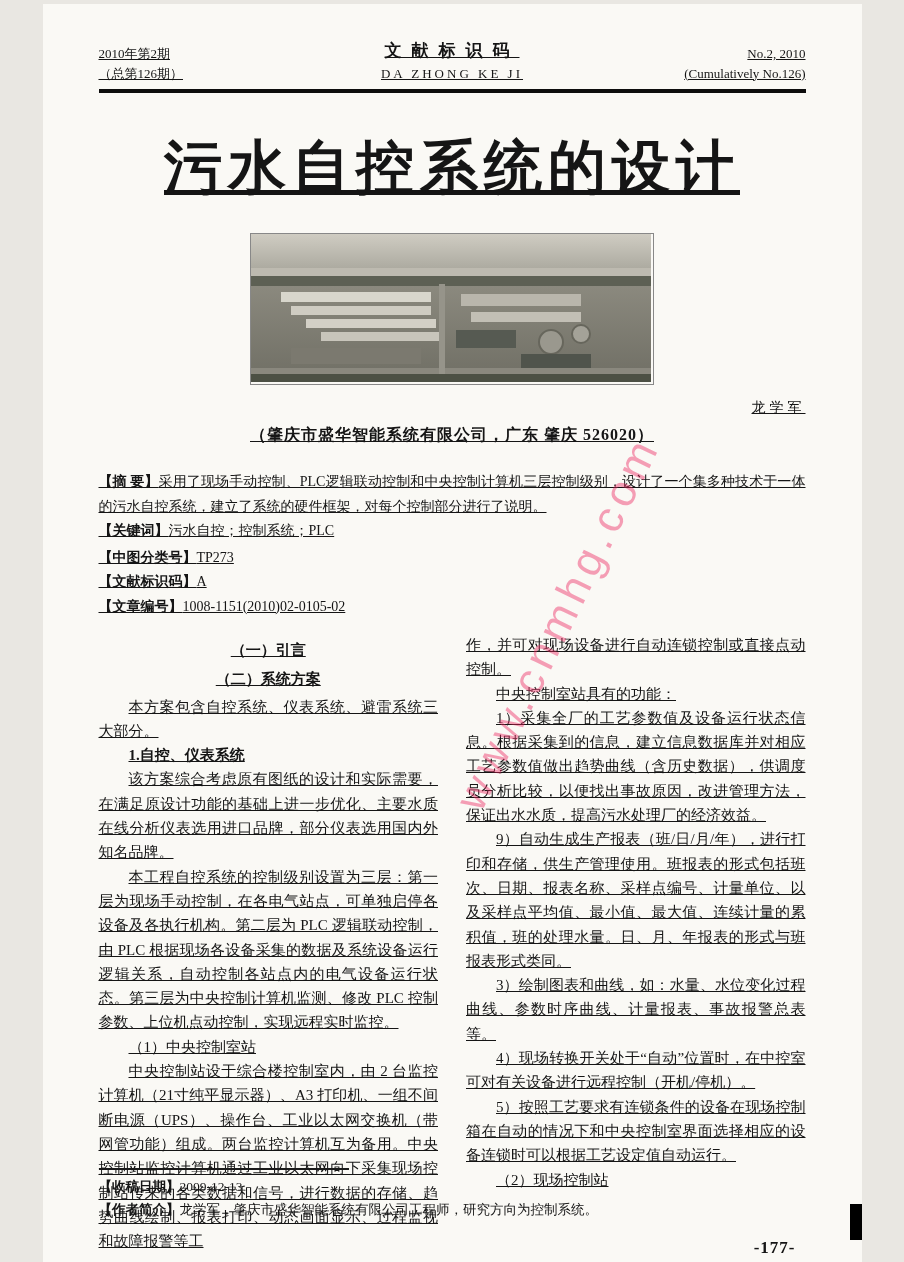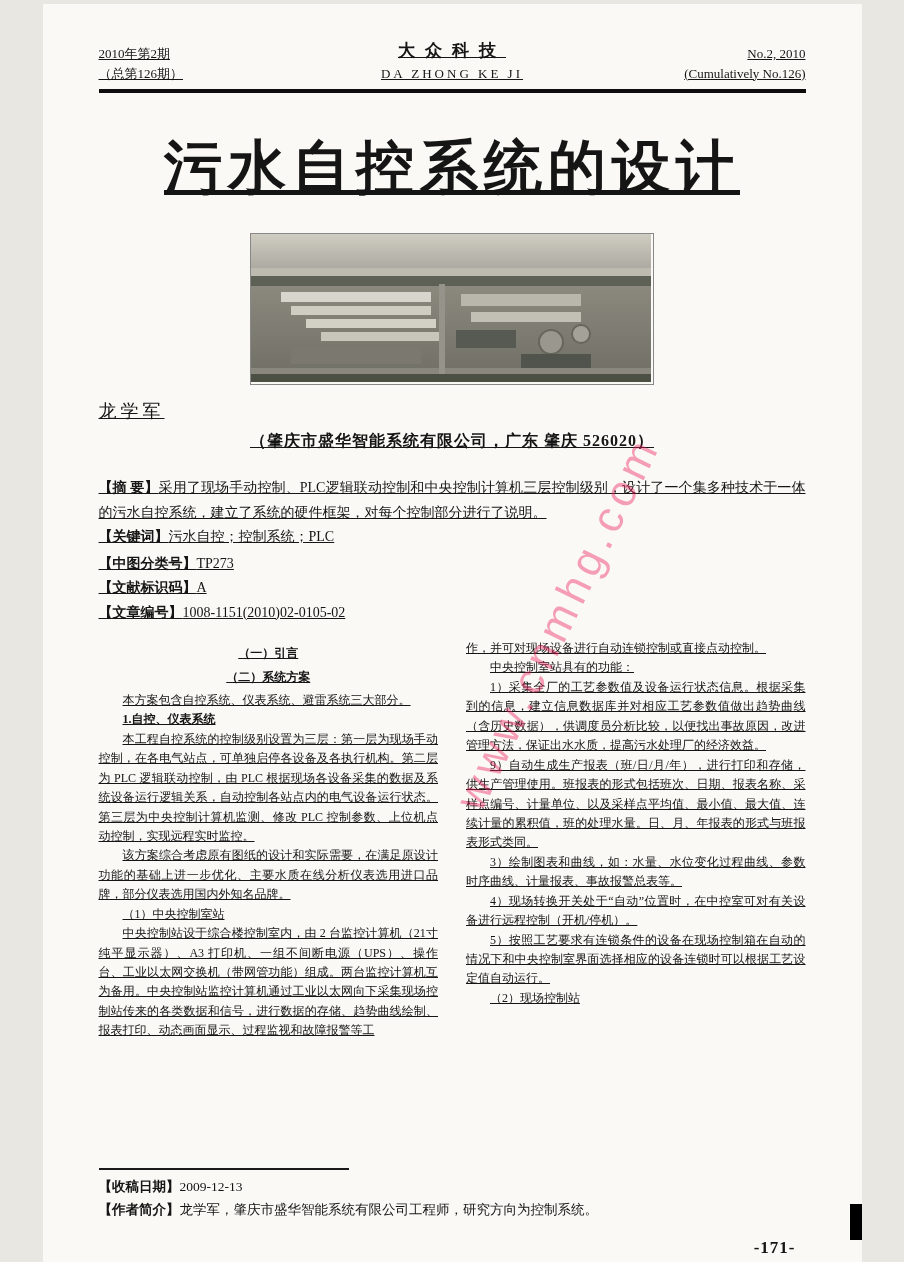--- a/index.html
+++ b/index.html
@@ -27,30 +27,30 @@
   .jh-center .en{font-size:13px;letter-spacing:3px;}
   .header-rule{border-bottom:4px solid #0d0d0d;margin-top:6px;}
 
   
   .article-title{
     margin-top:36px;text-align:center;
     font-size:58px;font-weight:bold;letter-spacing:6px;
     font-family:"Liberation Serif","DejaVu Serif",serif;
   }
   .photo-wrap{width:402px;height:150px;margin:26px auto 0;border:1px solid #888;}
-  .author{margin-top:14px;text-align:left;font-size:18px;letter-spacing:4px;}
+  .author{margin-top:14px;text-align:right;font-size:14px;letter-spacing:4px;}
   .affiliation{margin-top:8px;text-align:center;font-size:16px;font-weight:bold;letter-spacing:1px;}
 
   
   .meta-block{margin-top:24px;font-size:14px;line-height:1.75;text-align:justify;}
   .meta-block .lbl{font-weight:bold;}
   .ids-line{display:flex;justify-content:space-between;margin-top:2px;flex-direction:column;}
 
   
-  .columns{display:flex;gap:28px;margin-top:14px;font-size:12px;line-height:1.62;text-align:justify;}
+  .columns{display:flex;gap:28px;margin-top:14px;font-size:15px;line-height:1.62;text-align:justify;}
   .col{flex:1;min-width:0;}
   .col p{margin:0;text-indent:2em;}
   .col p.noindent{text-indent:0;}
   .col p.boldline{font-weight:bold;}
   .col .sec-heading{text-align:center;font-weight:bold;margin:5px 0 3px;text-indent:0;}
 
   
   .footer{
     position:absolute;left:56px;right:56px;bottom:44px;
     font-size:13.5px;line-height:1.7;
@@ -78,21 +78,21 @@
 
 <div class="page">
   <div class="inner">
 
     <div class="journal-header">
       <div class="jh-left">
         <div>2010年第2期</div>
         <div>（总第126期）</div>
       </div>
       <div class="jh-center">
-        <div class="cn">大众科技</div>
+        <div class="cn">文献标识码</div>
         <div class="en">DA ZHONG KE JI</div>
       </div>
       <div class="jh-right">
         <div>No.2, 2010</div>
         <div>(Cumulatively No.126)</div>
       </div>
     </div>
     <div class="header-rule"></div>
 
     <div class="article-title">污水自控系统的设计</div>
@@ -152,22 +152,22 @@
         <span><span class="lbl">【文章编号】</span><span>1008-1151(2010)02-0105-02</span></span>
       </div>
     </div>
 
     <div class="columns">
       <div class="col">
         <div class="sec-heading">（一）引言</div>
         <div class="sec-heading">（二）系统方案</div>
         <p>本方案包含自控系统、仪表系统、避雷系统三大部分。</p>
         <p class="boldline">1.自控、仪表系统</p>
+        <p>该方案综合考虑原有图纸的设计和实际需要，在满足原设计功能的基础上进一步优化、主要水质在线分析仪表选用进口品牌，部分仪表选用国内外知名品牌。</p>
         <p>本工程自控系统的控制级别设置为三层：第一层为现场手动控制，在各电气站点，可单独启停各设备及各执行机构。第二层为 PLC 逻辑联动控制，由 PLC 根据现场各设备采集的数据及系统设备运行逻辑关系，自动控制各站点内的电气设备运行状态。第三层为中央控制计算机监测、修改 PLC 控制参数、上位机点动控制，实现远程实时监控。</p>
-        <p>该方案综合考虑原有图纸的设计和实际需要，在满足原设计功能的基础上进一步优化、主要水质在线分析仪表选用进口品牌，部分仪表选用国内外知名品牌。</p>
         <p>（1）中央控制室站</p>
         <p>中央控制站设于综合楼控制室内，由 2 台监控计算机（21寸纯平显示器）、A3 打印机、一组不间断电源（UPS）、操作台、工业以太网交换机（带网管功能）组成。两台监控计算机互为备用。中央控制站监控计算机通过工业以太网向下采集现场控制站传来的各类数据和信号，进行数据的存储、趋势曲线绘制、报表打印、动态画面显示、过程监视和故障报警等工</p>
       </div>
       <div class="col">
         <p class="noindent">作，并可对现场设备进行自动连锁控制或直接点动控制。</p>
         <p>中央控制室站具有的功能：</p>
         <p>1）采集全厂的工艺参数值及设备运行状态信息。根据采集到的信息，建立信息数据库并对相应工艺参数值做出趋势曲线（含历史数据），供调度员分析比较，以便找出事故原因，改进管理方法，保证出水水质，提高污水处理厂的经济效益。</p>
         <p>9）自动生成生产报表（班/日/月/年），进行打印和存储，供生产管理使用。班报表的形式包括班次、日期、报表名称、采样点编号、计量单位、以及采样点平均值、最小值、最大值、连续计量的累积值，班的处理水量。日、月、年报表的形式与班报表形式类同。</p>
         <p>3）绘制图表和曲线，如：水量、水位变化过程曲线、参数时序曲线、计量报表、事故报警总表等。</p>
         <p>4）现场转换开关处于“自动”位置时，在中控室可对有关设备进行远程控制（开机/停机）。</p>
@@ -182,15 +182,15 @@
   <div class="footer">
     <div class="rule"></div>
     <div>
       <span class="lbl">【收稿日期】</span><span>2009-12-13</span>
     </div>
     <div>
       <span class="lbl">【作者简介】</span><span>龙学军，肇庆市盛华智能系统有限公司工程师，研究方向为控制系统。</span>
     </div>
   </div>
 
-  <div class="page-number">-171-</div>
+  <div class="page-number">-177-</div>
   <div class="bleed-bar"></div>
 </div>
 
 </body></html>

